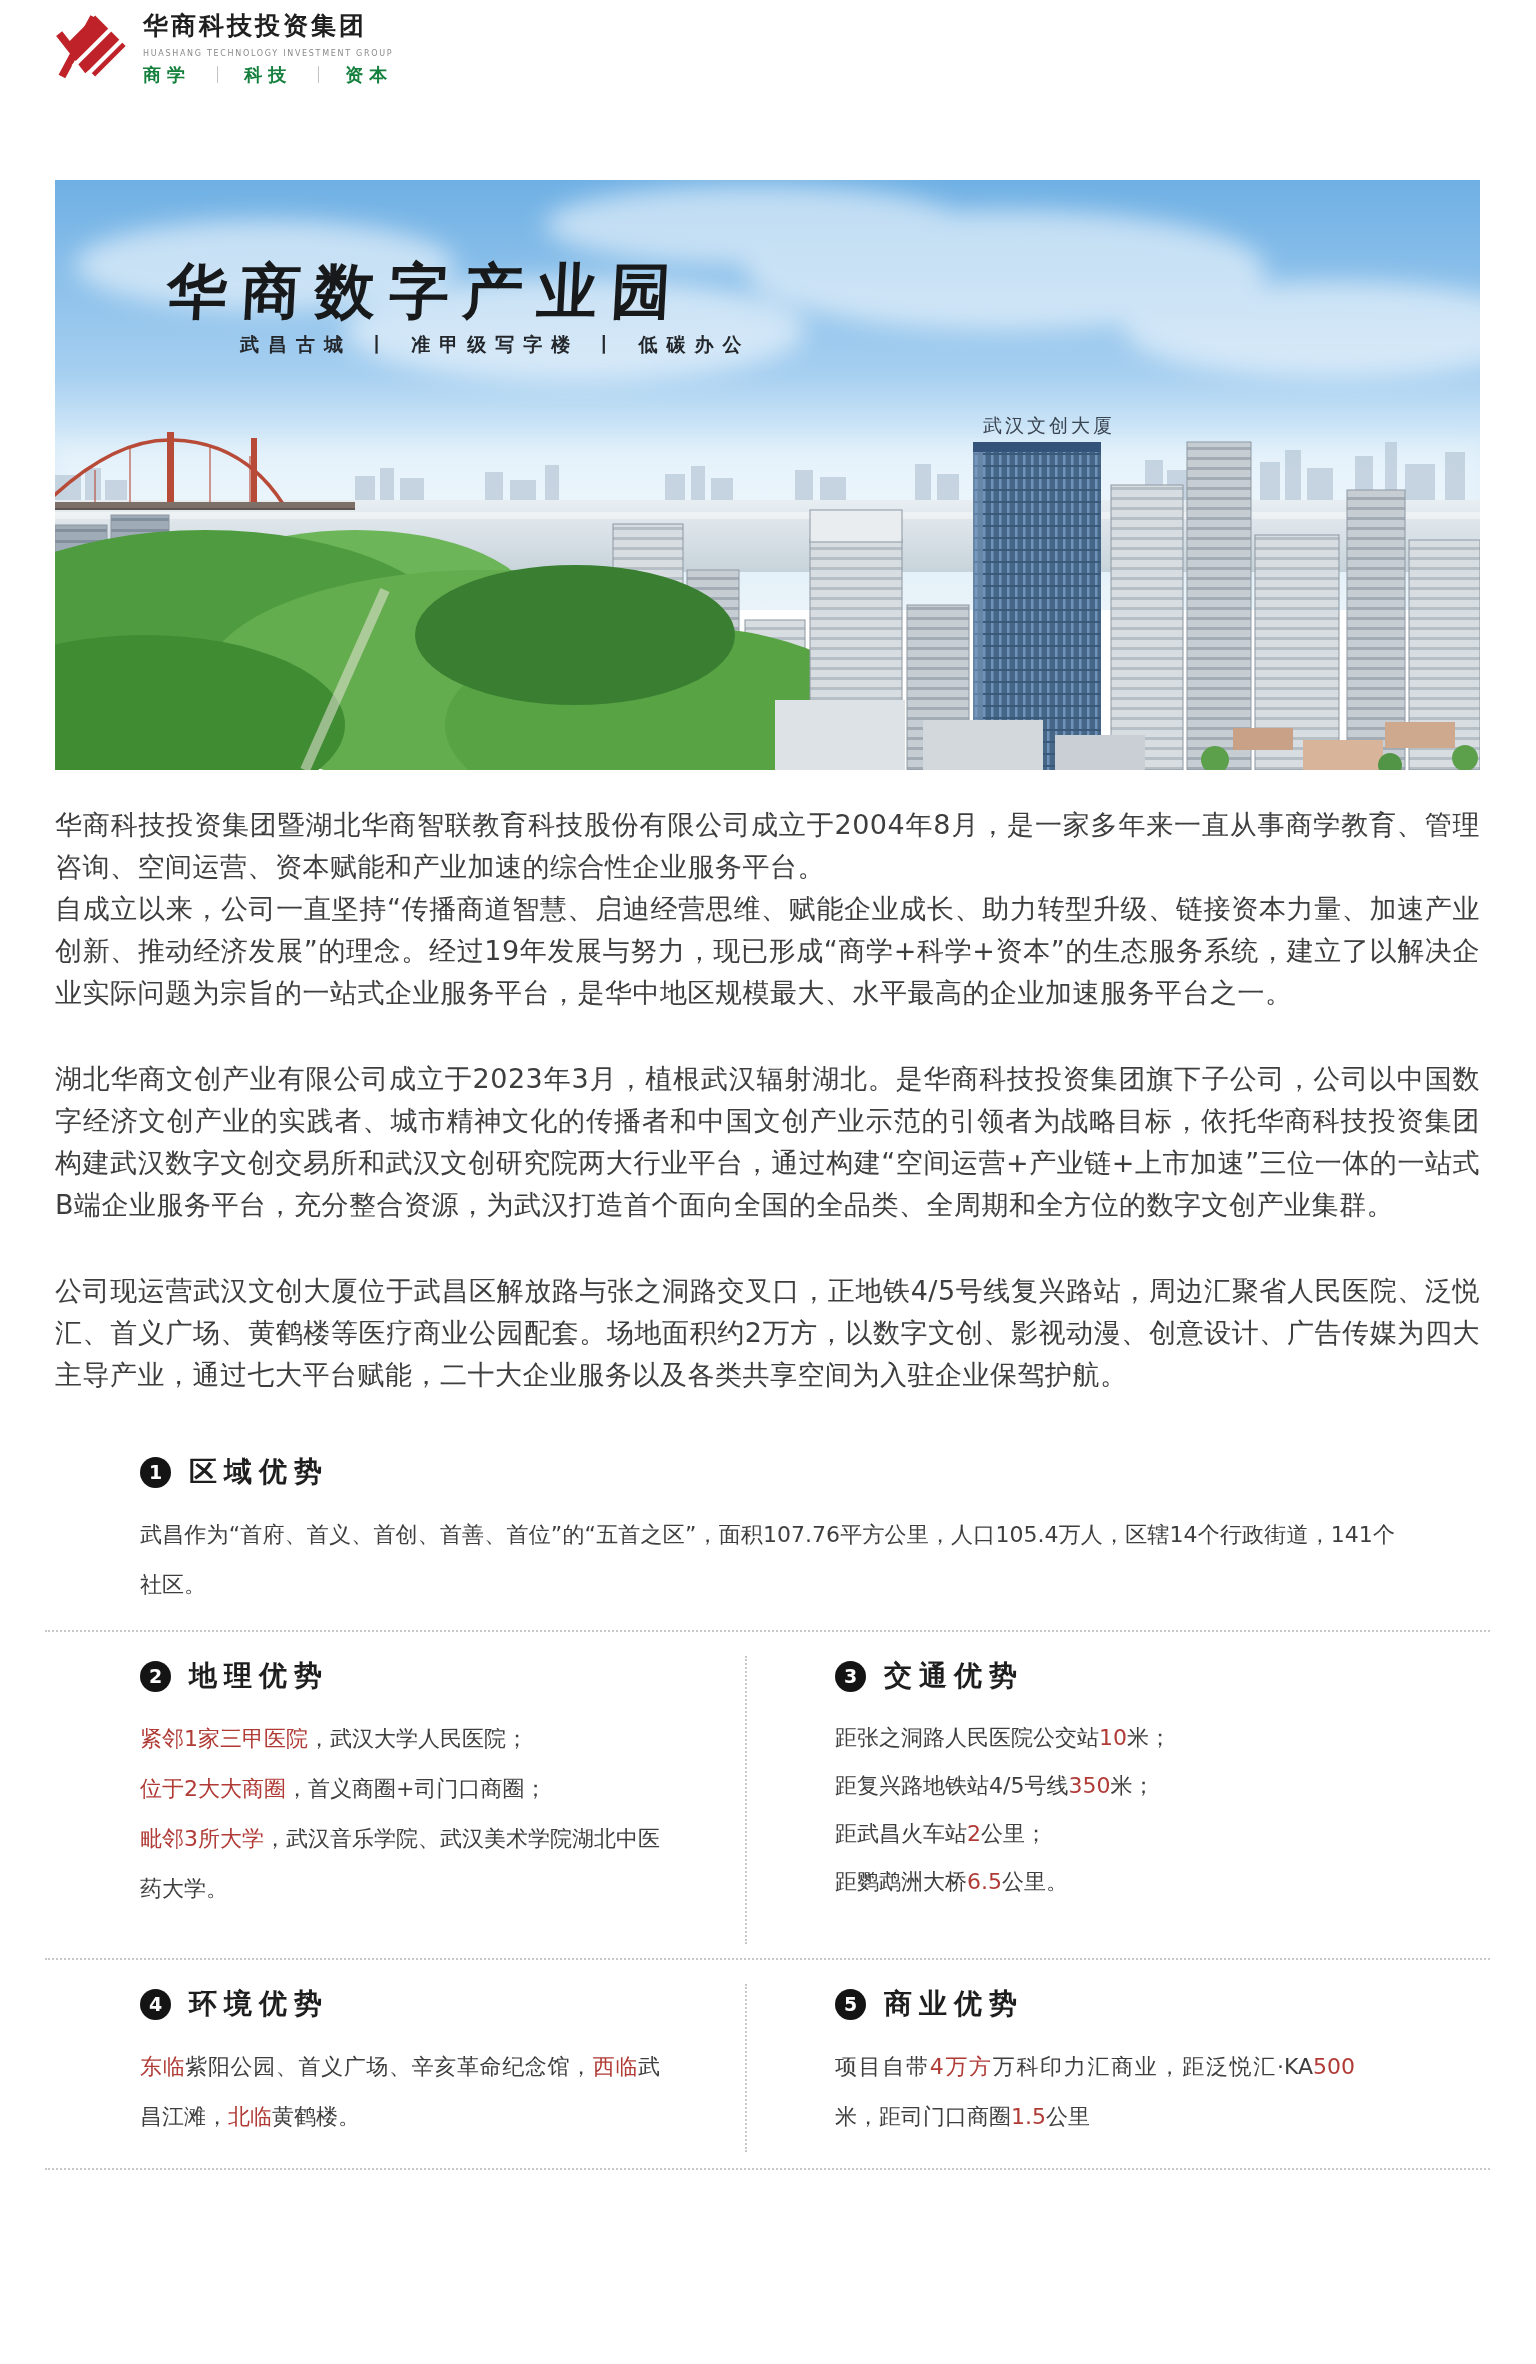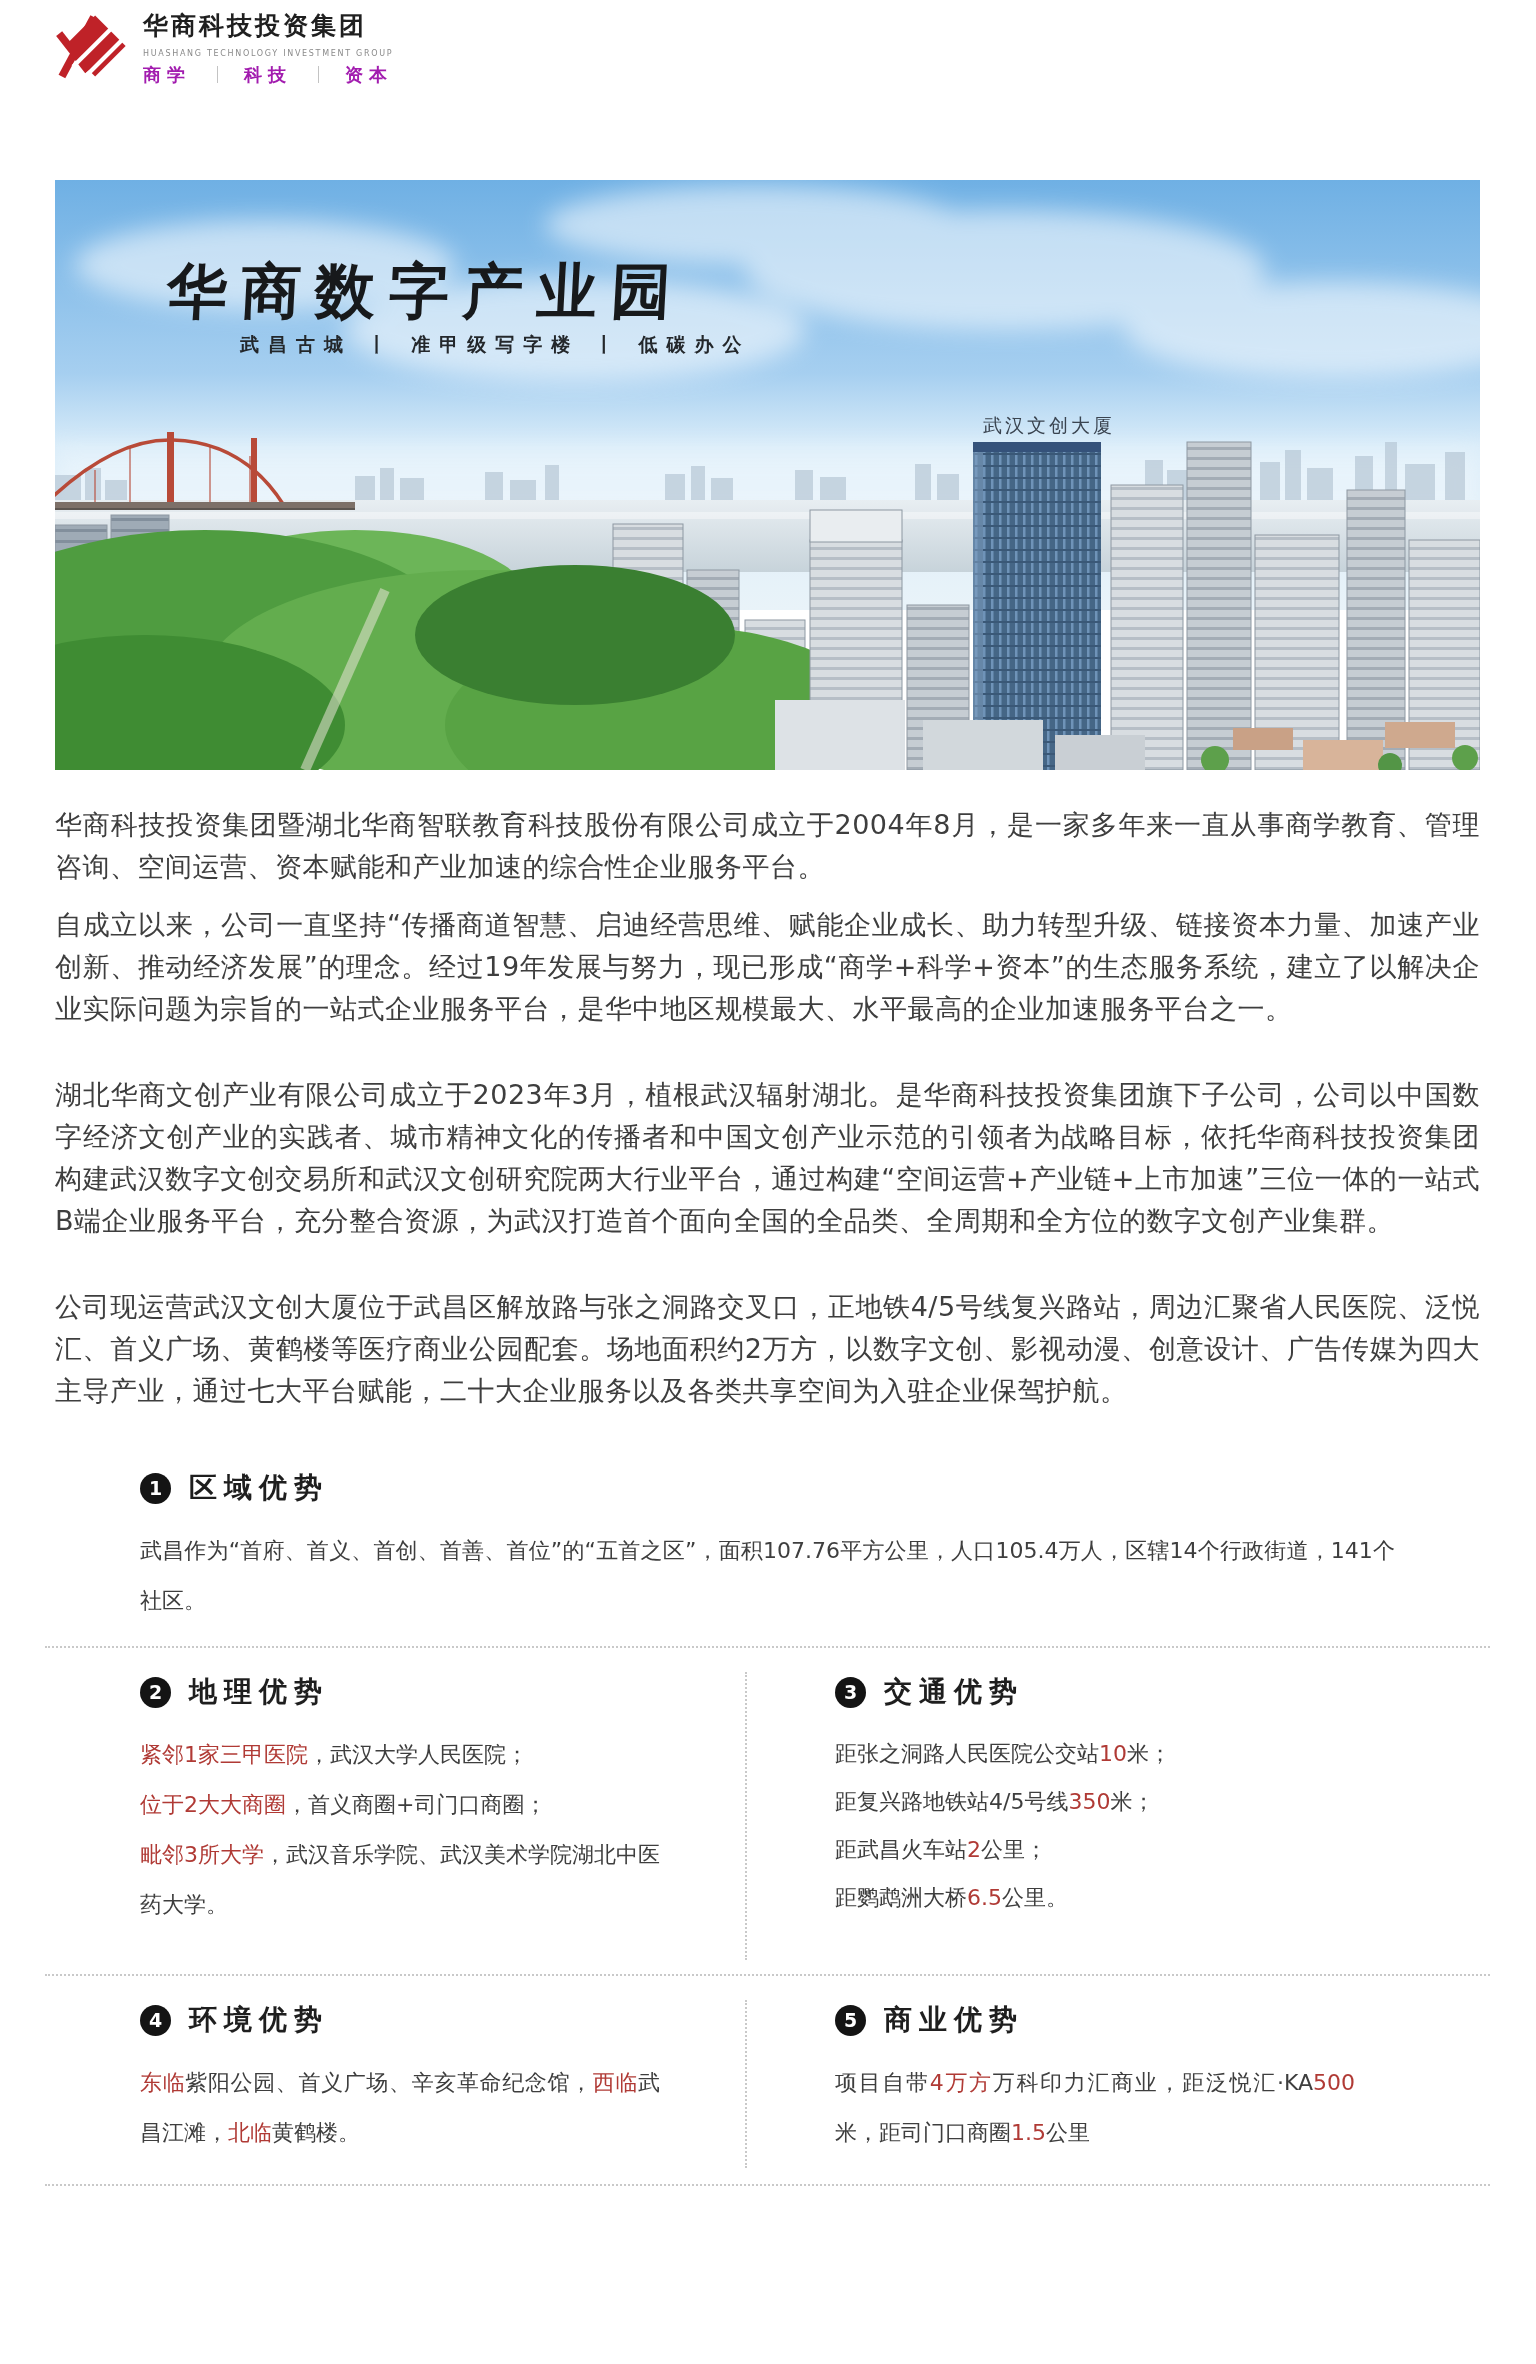--- a/index.html
+++ b/index.html
@@ -6,36 +6,36 @@
   .page{position:relative;width:1536px;height:2364px;background:#ffffff;overflow:hidden;
         font-family:"DejaVu Sans","Liberation Sans",sans-serif;color:#3e3e3e;}
   .content{margin-left:55px;width:1425px;}
 
   
   .site-header{padding:12px 0 0 55px;height:80px;}
   .logo{display:flex;align-items:flex-start;gap:16px;}
   .logo-mark{flex:0 0 auto;}
   .logo-cn{font-size:25px;font-weight:bold;color:#1f1f1f;letter-spacing:3px;line-height:1.15;}
   .logo-en{font-size:8px;color:#8a8a8a;letter-spacing:1.7px;margin-top:8px;white-space:nowrap;}
-  .logo-tagline{display:flex;align-items:center;gap:26px;margin-top:5px;font-size:18px;font-weight:bold;color:#a21caf;}
+  .logo-tagline{display:flex;align-items:center;gap:26px;margin-top:5px;font-size:18px;font-weight:bold;color:#15803d;justify-content:space-between;}
   .logo-tagline span{letter-spacing:6px;}
   .tag-sep{width:1px;height:17px;background:#c3c3c3;}
 
   
   .hero{position:relative;margin:88px 0 0 55px;width:1425px;height:590px;overflow:hidden;}
   .hero-bg{position:absolute;inset:0;display:block;}
   .hero-title{position:absolute;left:112px;top:72px;font-family:"DejaVu Serif","Liberation Serif",serif;
               font-size:60px;font-weight:bold;color:#17191b;letter-spacing:14px;transform:skewX(-3deg);}
   .hero-subtitle{position:absolute;left:185px;top:152px;font-size:19px;font-weight:bold;
                  color:#23272b;letter-spacing:9px;}
 
   
   .intro{margin-top:34px;font-size:27px;line-height:42px;letter-spacing:.5px;color:#3e3e3e;}
   .intro p{margin:0 0 44px;text-align:justify;}
-  .intro p.m0{margin-bottom:16px;}
+  .intro p.m0{margin-bottom:0;}
   .intro p.last{margin-bottom:0;}
 
   
   .sec-header{position:relative;margin-top:52px;height:57px;}
   .sec-box{position:absolute;left:0;top:0;width:270px;height:57px;background:#2d527c;color:#fff;
            font-size:27px;font-weight:bold;letter-spacing:8px;display:flex;align-items:center;justify-content:center;}
   .sec-line{position:absolute;left:276px;right:70px;bottom:0;border-bottom:2px dotted #c6c6c6;}
   .sec-en{position:absolute;right:112px;bottom:8px;font-size:27px;color:#ab9a50;letter-spacing:.5px;}
   .sec-arrow{position:absolute;right:36px;bottom:-13px;}
 

